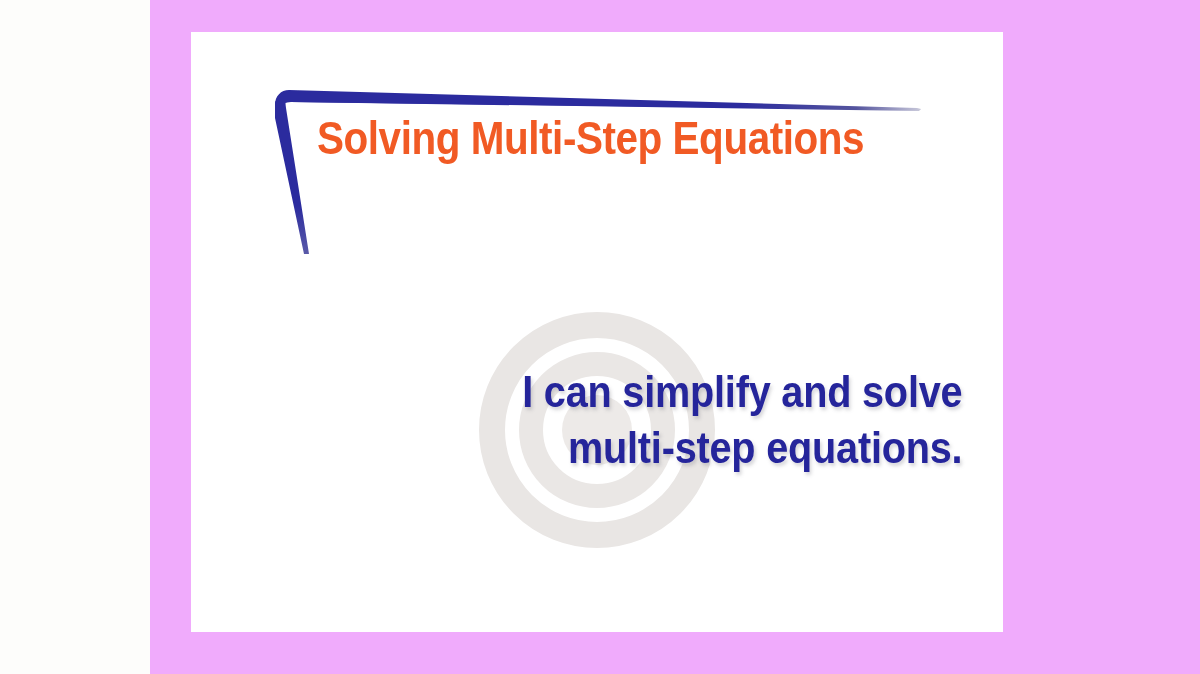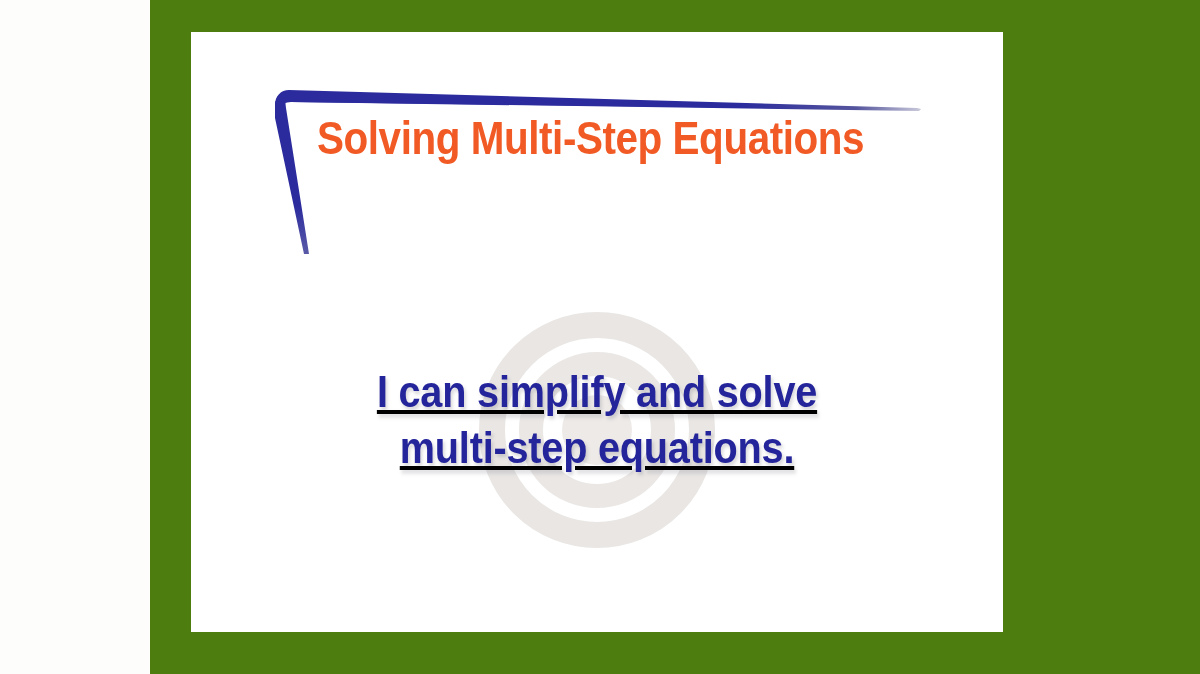--- a/index.html
+++ b/index.html
@@ -12,21 +12,21 @@
     height: 674px;
     overflow: hidden;
     font-family: "Liberation Sans", sans-serif;
   }
 
   
   .viewer {
     position: relative;
     width: 1200px;
     height: 674px;
-    background: #4d7c0f;
+    background: #f0abfc;
   }
 
   
   .left-band {
     position: absolute;
     left: 0;
     top: 0;
     width: 150px;
     height: 674px;
     background: #fdfdfb;
@@ -106,22 +106,21 @@
     transform-origin: left center;
     white-space: nowrap;
   }
 
   
   .objective-wrap {
     position: absolute;
     left: 0;
     top: 332px;        
     width: 812px;
-    text-align: center;
-    text-decoration: underline;
+    text-align: right;
   }
   .objective-line {
     margin: 0;
     font-family: "Liberation Sans Narrow", "Liberation Sans", sans-serif;
     font-weight: bold;
     font-size: 44px;
     line-height: 56px;
     letter-spacing: -0.2px;
     color: #25259B;
     transform: scaleX(0.90);

